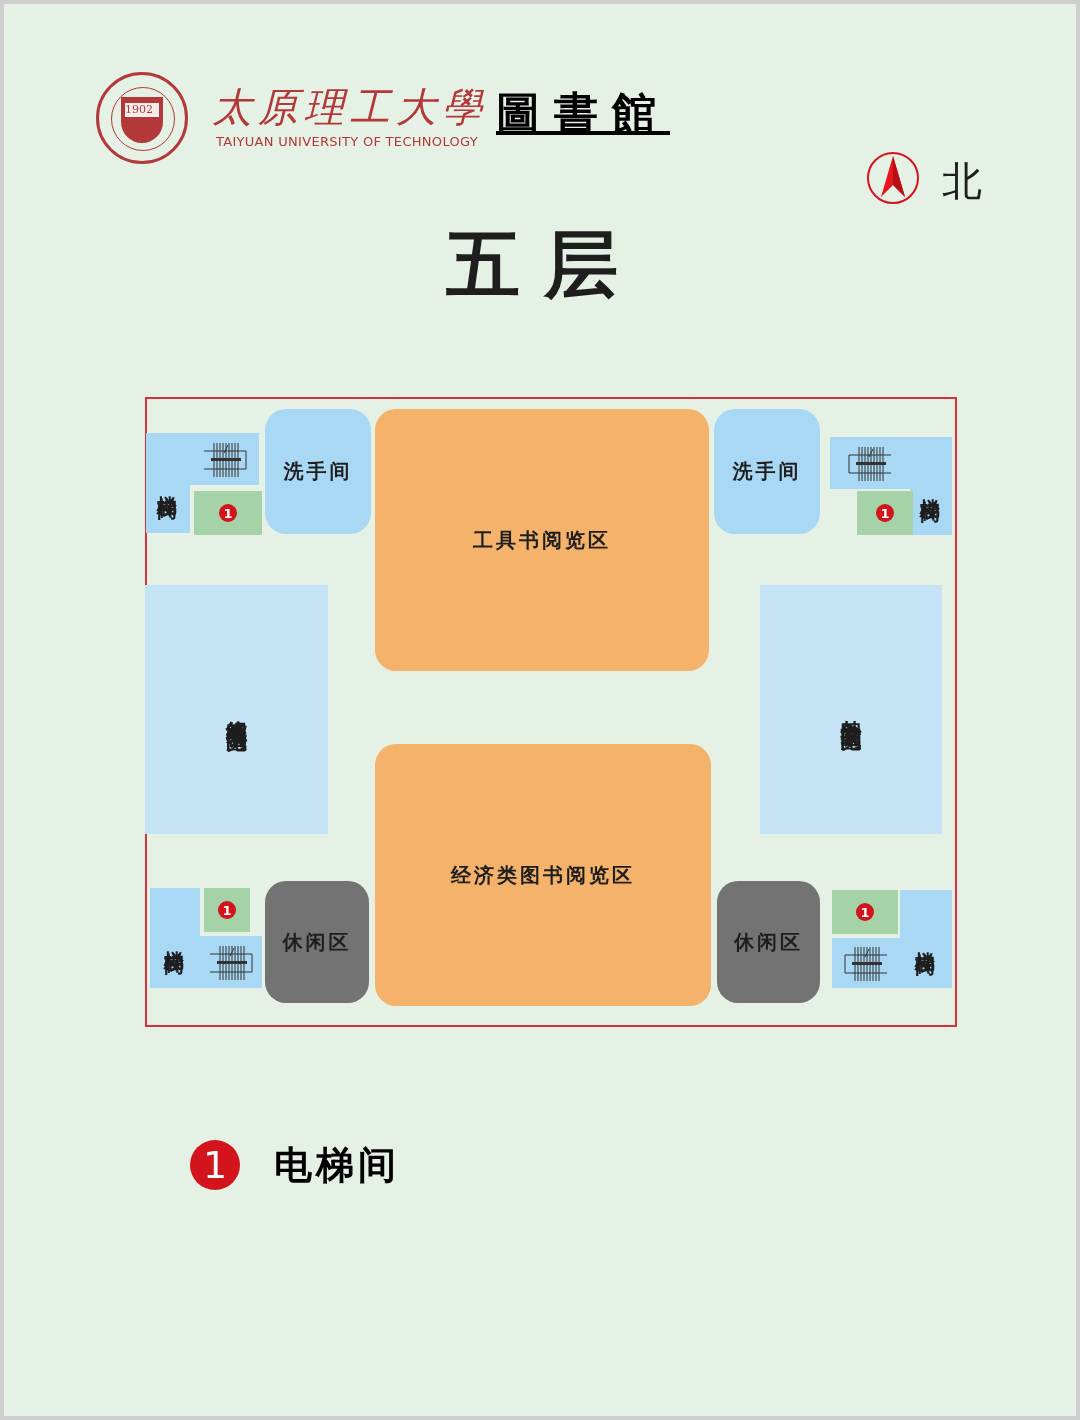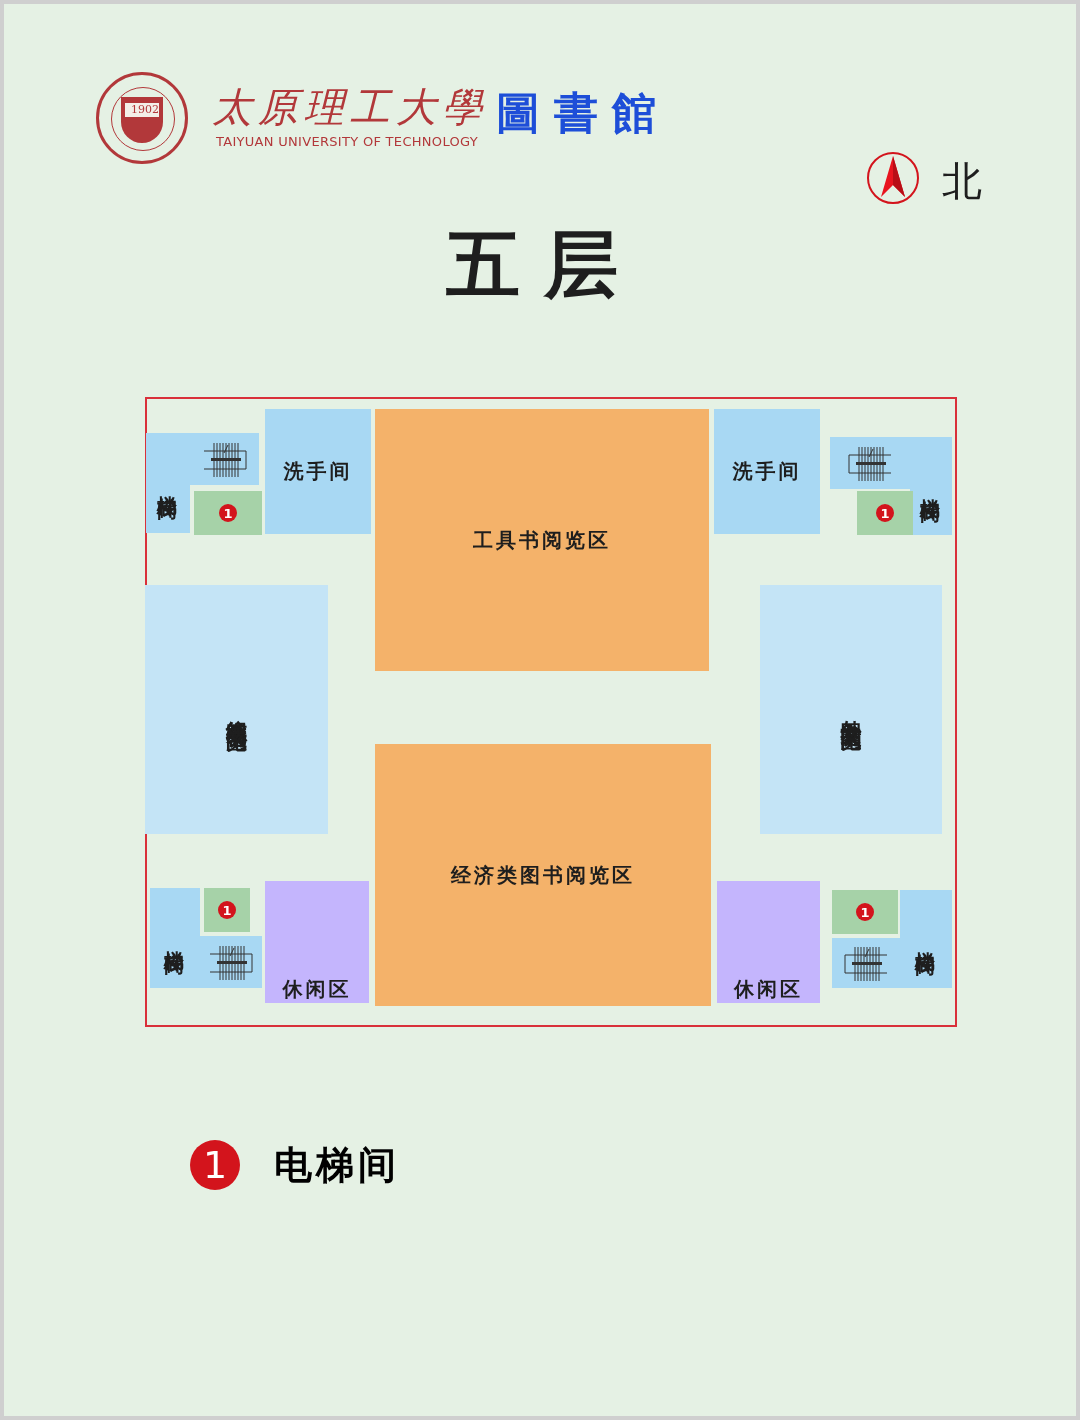--- a/index.html
+++ b/index.html
@@ -2,35 +2,35 @@
 <html><head>
 <meta charset="utf-8">
 <style>
   html,body{margin:0;padding:0;}
   body{width:1080px;height:1420px;background:#cfcfcf;position:relative;overflow:hidden;font-family:"DejaVu Sans","Liberation Sans",sans-serif;}
   .page{position:absolute;left:4px;top:4px;width:1072px;height:1412px;background:#e5f1e4;}
   .abs{position:absolute;}
   .seal{left:92px;top:68px;width:92px;height:92px;border-radius:50%;border:3px solid #b2383a;box-sizing:border-box;}
   .seal .inner{position:absolute;left:12px;top:12px;width:62px;height:62px;border-radius:50%;border:1.5px solid #b2383a;}
   .seal .shield{position:absolute;left:22px;top:22px;width:42px;height:46px;background:#b2383a;border-radius:0 0 21px 21px;}
-  .seal .year{position:absolute;left:26px;top:28px;width:34px;height:14px;background:#f3efe8;color:#b2383a;font-size:11px;font-family:"DejaVu Serif",serif;text-align:right;line-height:14px;}
+  .seal .year{position:absolute;left:26px;top:28px;width:34px;height:14px;background:#f3efe8;color:#b2383a;font-size:11px;font-family:"DejaVu Serif",serif;text-align:left;line-height:14px;}
   .uni-cn{left:198px;top:76px;font-size:40px;color:#b2383a;font-family:"DejaVu Serif",serif;letter-spacing:6px;font-style:italic;margin-left:10px;}
   .uni-en{left:212px;top:130px;font-size:13px;color:#b2383a;letter-spacing:0.3px;}
-  .lib-cn{left:492px;top:80px;font-size:44px;color:#1d4ed8;font-family:"DejaVu Serif",serif;font-weight:bold;letter-spacing:14px;}
+  .lib-cn{left:492px;top:80px;font-size:44px;color:#000000;font-family:"DejaVu Serif",serif;font-weight:bold;letter-spacing:14px;text-decoration:underline;}
   .compass{left:862px;top:147px;width:54px;height:54px;}
   .north{left:938px;top:150px;font-size:40px;color:#1e1e1e;}
   .floor-title{left:0;width:1080px;top:212px;text-align:center;font-size:74px;font-weight:bold;color:#1e1e1e;letter-spacing:24px;}
   .frame{left:141px;top:393px;width:812px;height:630px;border:2px solid #d9303a;box-sizing:border-box;}
   .room{position:absolute;box-sizing:border-box;display:flex;align-items:center;justify-content:center;color:#1e1e1e;font-weight:bold;}
   .orange{background:#f4b26a;}
   .blue{background:#a8d8f3;}
   .lblue{background:#c4e4f6;}
-  .pink{background:#c4b5fd;align-items:flex-end;}
+  .pink{background:#737373;}
   .green{background:#a6d2a8;}
-  .h{font-size:20px;letter-spacing:3px;}
+  .h{font-size:20px;letter-spacing:3px;border-radius:21px;}
   .v{writing-mode:vertical-rl;text-orientation:upright;font-size:21px;letter-spacing:2px;}
   .badge{width:18px;height:18px;border-radius:50%;background:#d3141c;color:#fff;font-size:13px;font-weight:bold;display:flex;align-items:center;justify-content:center;}
   .stair{position:absolute;width:46px;height:40px;}
   .legend-badge{left:186px;top:1136px;width:50px;height:50px;border-radius:50%;background:#d3141c;color:#fff;font-size:38px;display:flex;align-items:center;justify-content:center;}
   .legend-text{left:270px;top:1136px;font-size:38px;font-weight:bold;color:#000000;letter-spacing:4px;line-height:50px;}
 </style>
 </head>
 <body>
 
 <div class="page">

